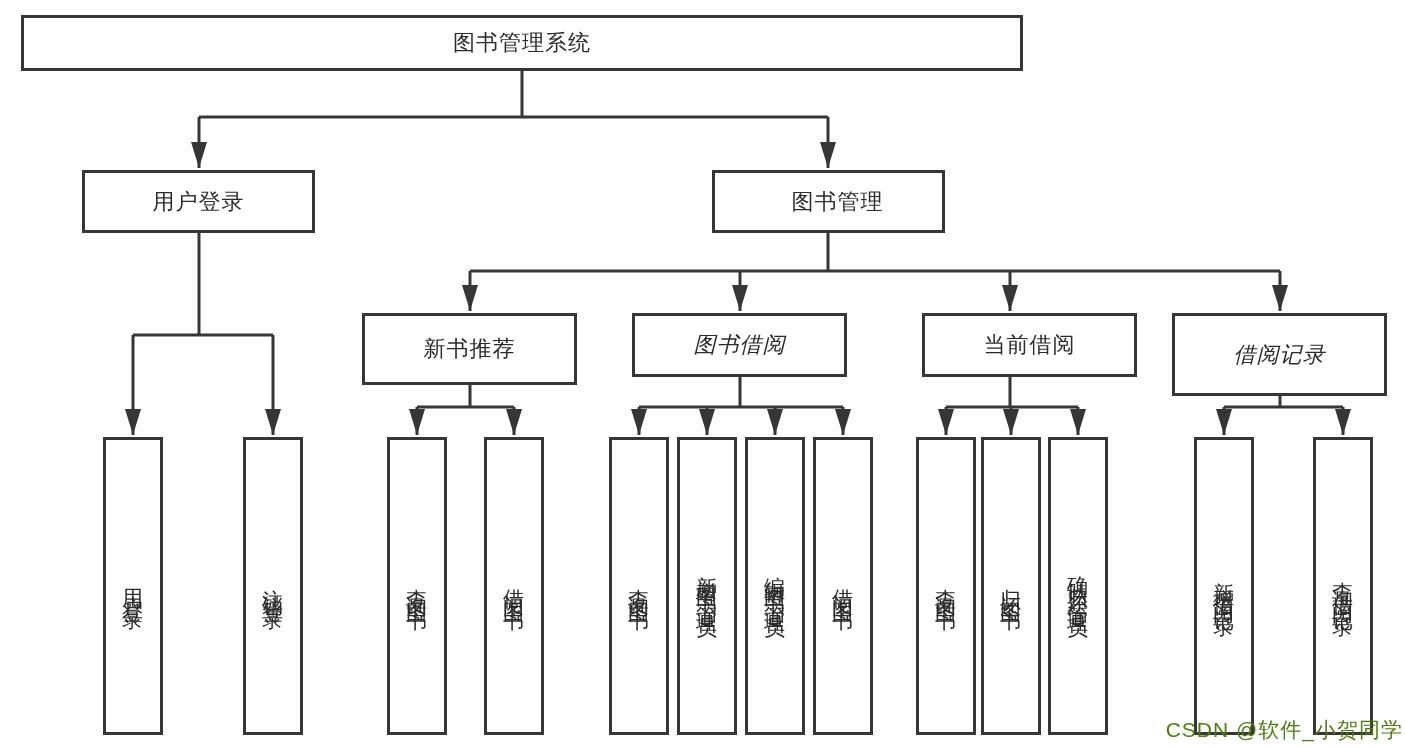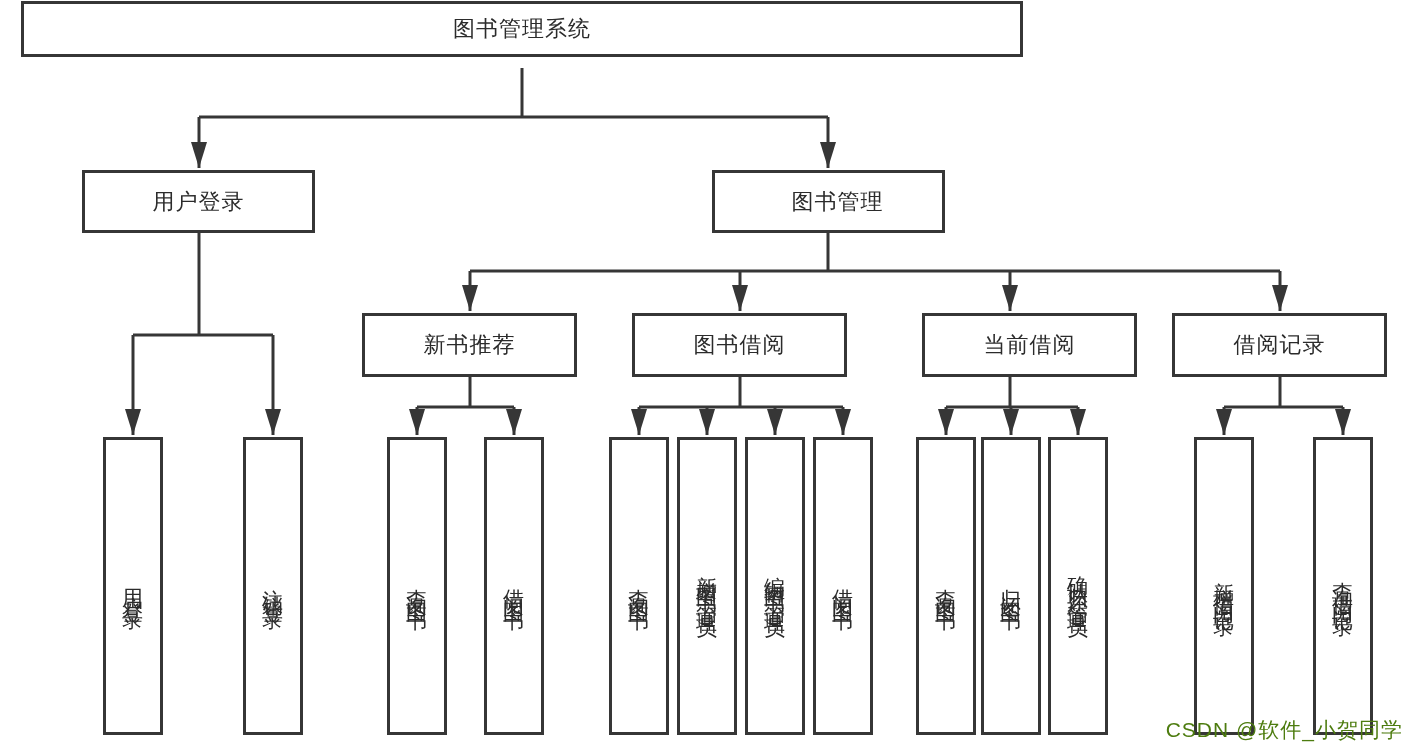--- a/index.html
+++ b/index.html
@@ -93,41 +93,41 @@
       <line x1="946" y1="407" x2="946" y2="435" marker-end="url(#ah)"></line>
       <line x1="1011" y1="407" x2="1011" y2="435" marker-end="url(#ah)"></line>
       <line x1="1078" y1="407" x2="1078" y2="435" marker-end="url(#ah)"></line>
 
       <path d="M1280 377 V407 M1224 407 H1343"></path>
       <line x1="1224" y1="407" x2="1224" y2="435" marker-end="url(#ah)"></line>
       <line x1="1343" y1="407" x2="1343" y2="435" marker-end="url(#ah)"></line>
     </g>
   </svg>
 
-  <div class="box h-box root-box" style="left:21px; top:1px; width:1002px; height:56px;">
+  <div class="box h-box root-box" style="left:21px; top:15px; width:1002px; height:56px;">
     <span>图书管理系统</span>
   </div>
 
   <div class="box h-box" style="left:82px; top:170px; width:233px; height:63px;">
     <span>用户登录</span>
   </div>
   <div class="box h-box" style="left:712px; top:170px; width:233px; height:63px;padding-left:18px;">
     <span>图书管理</span>
   </div>
 
-  <div class="box h-box" style="left:362px; top:313px; width:215px; height:64px;">
+  <div class="box h-box" style="left:362px; top:313px; width:215px; height:72px;">
     <span>新书推荐</span>
   </div>
-  <div class="box h-box" style="left:632px; top:313px; width:215px; height:64px;">
+  <div class="box h-box" style="left:632px; top:313px; width:215px; height:64px;font-style:italic;">
     <span>图书借阅</span>
   </div>
   <div class="box h-box" style="left:903px; top:313px; width:215px; height:64px;margin-left:19px;">
     <span>当前借阅</span>
   </div>
-  <div class="box h-box" style="left:1172px; top:313px; width:215px; height:64px;">
+  <div class="box h-box" style="left:1172px; top:313px; width:215px; height:83px;font-style:italic;">
     <span>借阅记录</span>
   </div>
 
   <div class="box v-box" style="left:103px; top:437px; width:60px; height:298px;">
     <span>用户登录</span>
   </div>
   <div class="box v-box" style="left:243px; top:437px; width:60px; height:298px;">
     <span>注销登录</span>
   </div>
 

